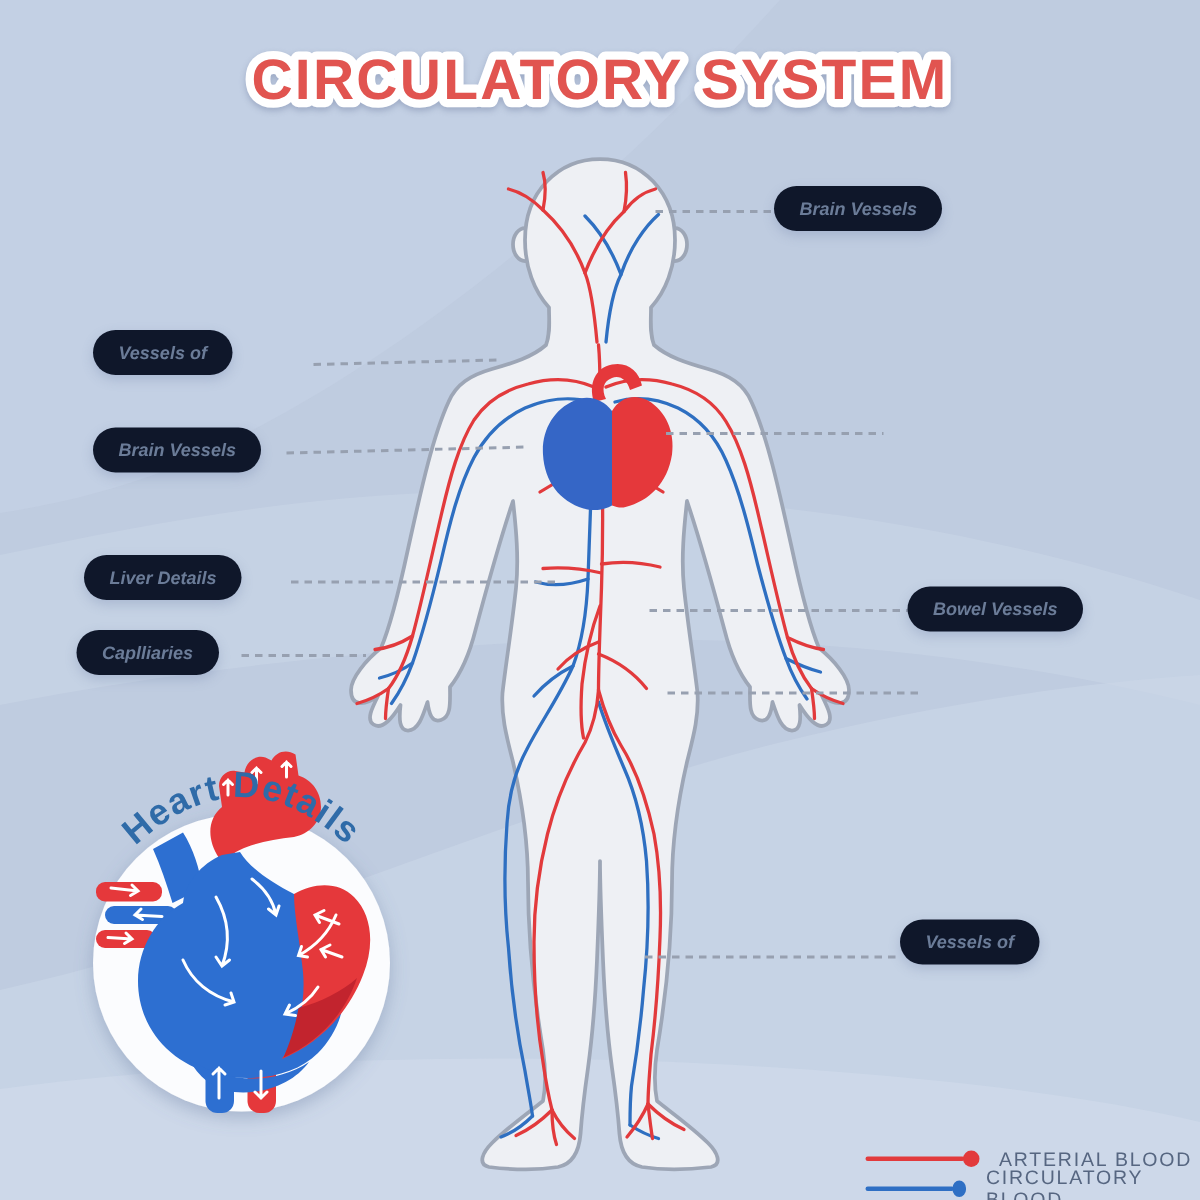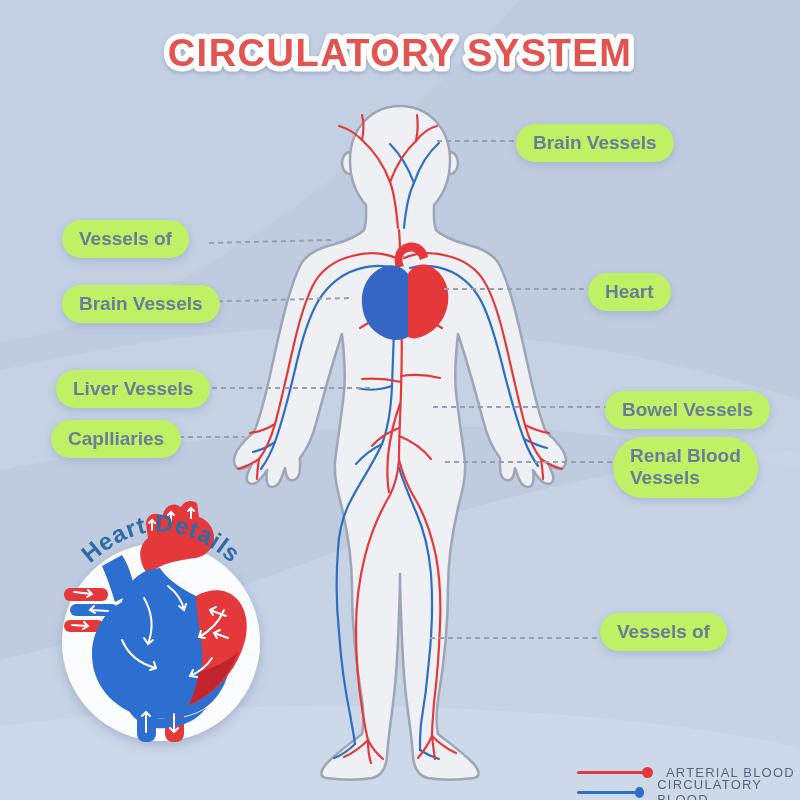--- a/index.html
+++ b/index.html
@@ -4,29 +4,30 @@
 <style>
   html,body{margin:0;padding:0;}
   .poster{
     position:relative;width:800px;height:800px;overflow:hidden;
     background:#bfcce0;
     font-family:"Liberation Sans", sans-serif;
   }
   .art{position:absolute;left:0;top:0;}
   .pill{
     position:absolute;
-    background:#bef264;
+    background:#0f172a;
     border-radius:30px;
     padding:8px 17px;
     color:#6b7c98;
     font-weight:bold;
-    font-size:19px;
+    font-size:12px;
     line-height:1.18;
     white-space:nowrap;
     box-shadow:0 3px 8px rgba(100,120,160,.28);
+    font-style:italic;
   }
   .pill .ln{display:block;}
   .legend{position:absolute;left:577px;top:722px;margin-top:40px;}
   .legend-row{display:flex;align-items:center;height:20px;}
   .legend-line{display:inline-block;width:66px;height:3px;border-radius:2px;}
   .legend-line.red{background:#e23a3c;}
   .legend-line.blue{background:#2e6fc4;}
   .legend-dot{display:inline-block;width:11px;height:11px;border-radius:50%;margin-left:-1px;}
   .legend-dot.red{background:#e23a3c;}
   .legend-dot.blue{background:#2e6fc4;}
@@ -265,40 +266,33 @@
   </div>
 
   <div class="pill" style="left:62px;top:220px">
     <span class="ln">Vessels of</span>
   </div>
 
   <div class="pill" style="left:62px;top:285px">
     <span class="ln">Brain Vessels</span>
   </div>
 
-  <div class="pill" style="left:588px;top:273px">
-    <span class="ln">Heart</span>
-  </div>
 
   <div class="pill" style="left:56px;top:370px">
-    <span class="ln">Liver Vessels</span>
+    <span class="ln">Liver Details</span>
   </div>
 
   <div class="pill" style="left:605px;top:391px">
     <span class="ln">Bowel Vessels</span>
   </div>
 
   <div class="pill" style="left:51px;top:420px">
     <span class="ln">Caplliaries</span>
   </div>
 
-  <div class="pill" style="left:613px;top:437px">
-    <span class="ln">Renal Blood</span>
-    <span class="ln">Vessels</span>
-  </div>
 
   <div class="pill" style="left:600px;top:613px">
     <span class="ln">Vessels of</span>
   </div>
 
   <div class="legend">
     <div class="legend-row">
       <span class="legend-line red"></span>
       <span class="legend-dot red"></span>
       <span class="legend-label">ARTERIAL BLOOD</span>

